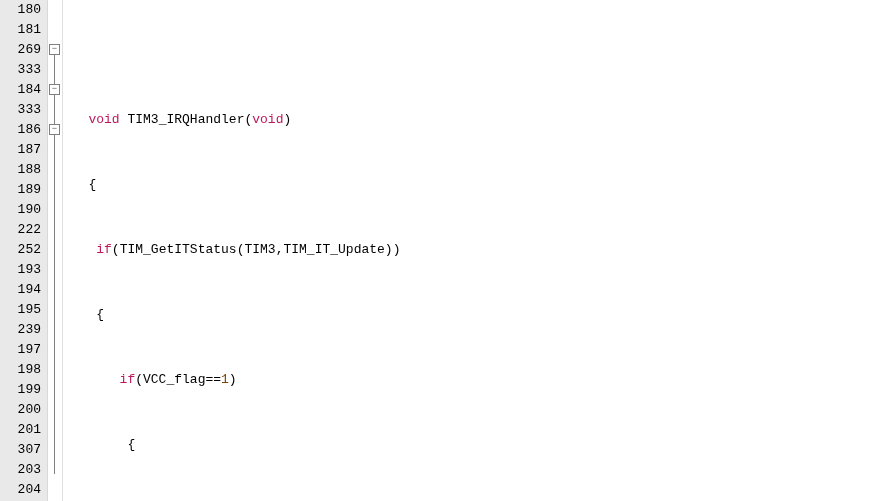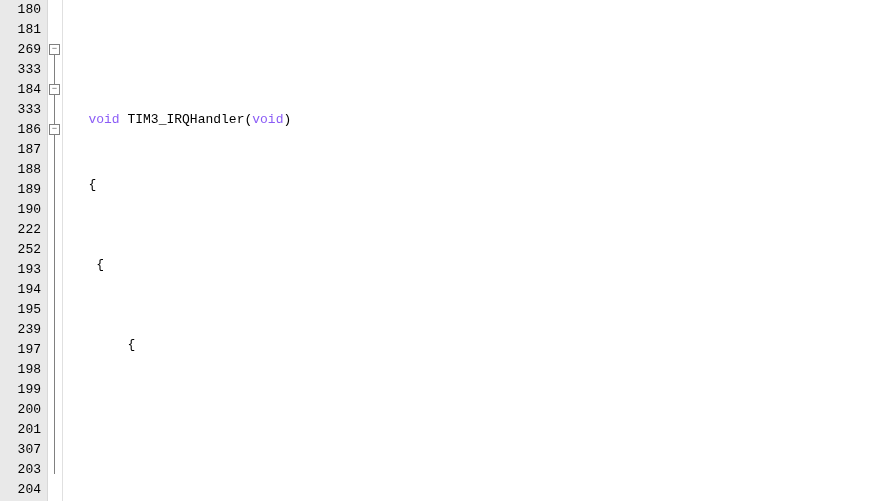--- a/index.html
+++ b/index.html
@@ -66,21 +66,21 @@
   .code {
     flex: 1;
     white-space: pre;
     color: #000000;
     padding-left: 2px;
   }
   .code .cline {
     height: 20px;
     line-height: 20px;
   }
-  .kw  { color: #8b5cf6; }   
+  .kw  { color: #be185d; }   
   .num { color: #804000; }
 </style>
 </head>
 <body>
 
 <div class="editor">
   <div class="gutter" id="gutter">
       <div class="gline">180</div>
       <div class="gline">181</div>
       <div class="gline">269</div>
@@ -118,23 +118,25 @@
         <div class="fitem" style="top: 124px;">−</div>
       </div>
     <div class="code" id="code">
 
       <div class="cline"><span></span></div>
 
       <div class="cline"><span>   </span><span class="kw">void</span><span> TIM3_IRQHandler(</span><span class="kw">void</span><span>)</span></div>
 
       <div class="cline"><span>   </span><span>{</span></div>
 
+      <div class="cline"><span>    </span><span class="kw">if</span><span>(TIM_GetITStatus(TIM3,TIM_IT_Update))</span></div>
 
       <div class="cline"><span>    </span><span>{</span></div>
 
+      <div class="cline"><span>       </span><span class="kw">if</span><span>(VCC_flag==</span><span class="num">1</span><span>)</span></div>
 
       <div class="cline"><span>        </span><span>{</span></div>
 
       <div class="cline"></div>
 
       
 
       
 
       

